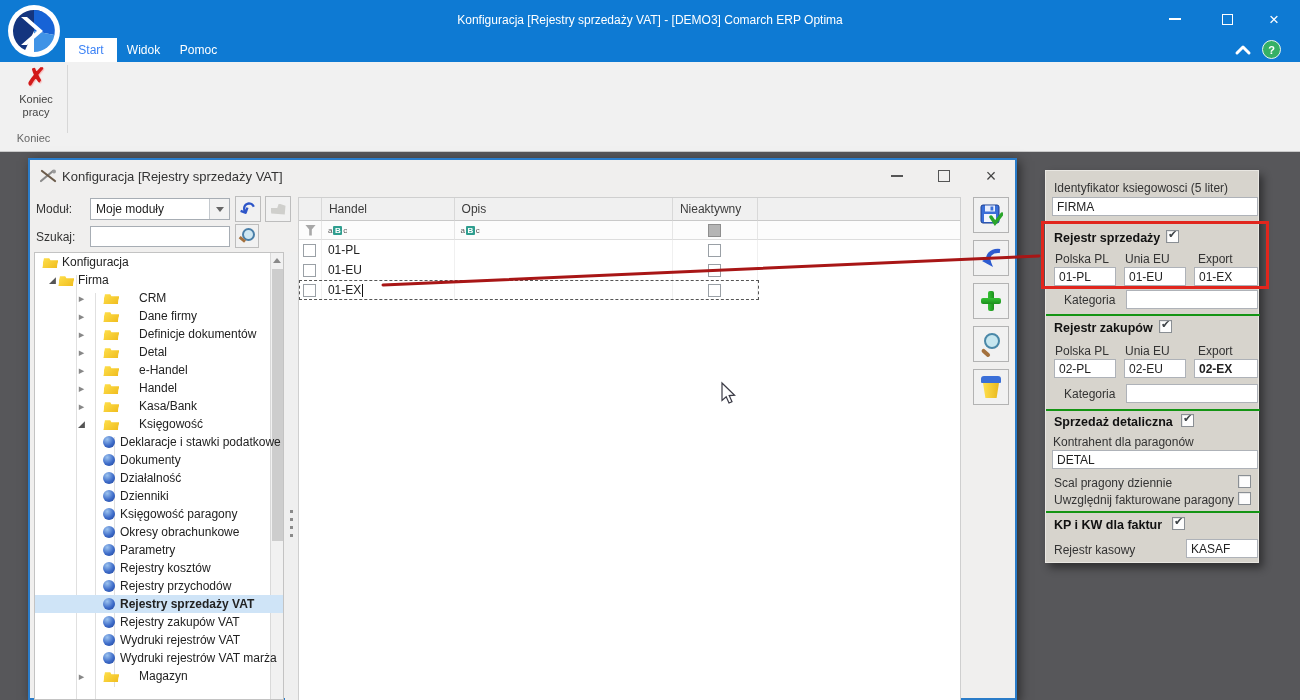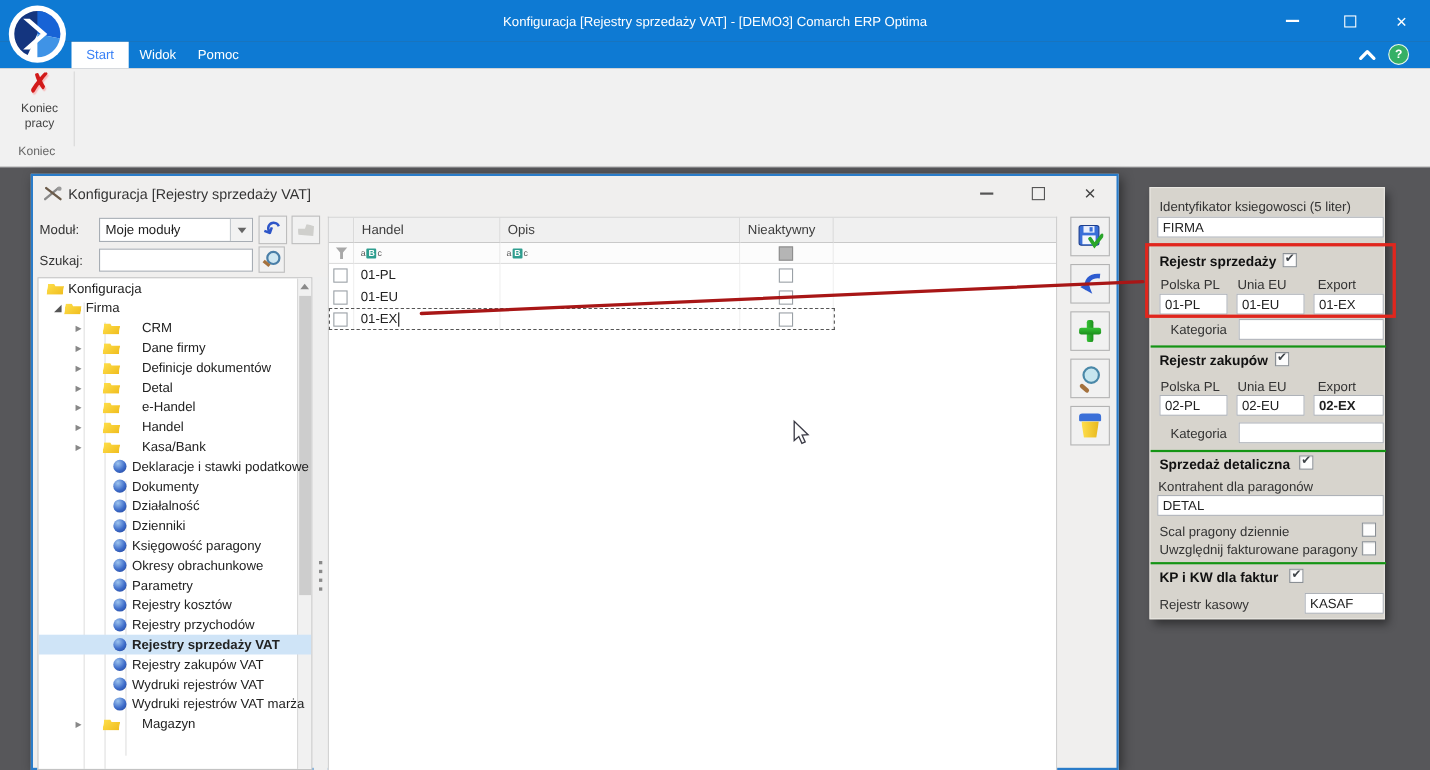--- a/index.html
+++ b/index.html
@@ -58,21 +58,21 @@
   .lupa::before { content:""; position:absolute; left:3px; top:0; width:9px; height:9px; border:2px solid #4a7fa8; border-radius:50%; background:#cfe7f2; }
   .lupa::after { content:""; position:absolute; left:0; top:10px; width:7px; height:2.5px; background:#a4713d; transform:rotate(40deg); }
 
   
   .tree { position:absolute; left:4px; top:92px; width:250px; height:448px; background:#fff; border:1px solid #c3c3c3; overflow:hidden; }
   .titem { height:18px; display:flex; align-items:center; font-size:12px; color:#222; white-space:nowrap; position:relative; z-index:2; }
   .titem.selected { background:#cfe4f7; font-weight:bold; }
   .exp { width:13px; font-size:9px; color:#777; text-align:center; flex:0 0 13px; }
   .exp.open::before { content:"◢"; color:#555; }
   .exp.closed::before { content:"▸"; color:#888; font-size:11px; }
-  .l0 { padding-left:8px; } .l1 { padding-left:11px; } .l2 { padding-left:30px;gap:16px; } .l3 { padding-left:68px; }
+  .l0 { padding-left:8px; } .l1 { padding-left:11px; } .l2 { padding-left:40px;gap:16px; } .l3 { padding-left:68px; }
   .ficon { width:15px; height:12px; flex:0 0 15px; margin-right:4px; background:linear-gradient(135deg,#ffe14d,#f0bd1f); clip-path:polygon(0 18%,38% 18%,48% 36%,100% 36%,100% 100%,0 100%); transform:skewX(-8deg); }
   .sicon { width:12px; height:12px; flex:0 0 12px; margin-right:5px; border-radius:50%; background:radial-gradient(circle at 35% 28%,#9cc3ef,#3e6cc9 55%,#1c3f97); }
   .tguide { position:absolute; width:1px; background:#e0e0e0; z-index:1; }
   .tree-sb { position:absolute; right:0; top:0; width:13px; height:100%; background:#f1f1f1; border-left:1px solid #d9d9d9; }
   .sb-up { height:15px; display:flex; align-items:center; justify-content:center; }
   .sb-up::before { content:""; width:0; height:0; border-left:4px solid transparent; border-right:4px solid transparent; border-bottom:5px solid #8a8a8a; }
   .sb-thumb { position:absolute; left:1px; top:16px; width:11px; height:272px; background:#cdcdcd; }
 
   .splitter { position:absolute; left:255px; top:92px; width:13px; height:448px; background:#efefef; }
   .grip { position:absolute; left:5px; top:258px; display:flex; flex-direction:column; gap:5px; }
@@ -243,20 +243,25 @@
       <div class="titem l2">
           <span class="exp closed"></span>
           <span class="ficon"></span>
           <span>Handel</span>
         </div>
       <div class="titem l2">
           <span class="exp closed"></span>
           <span class="ficon"></span>
           <span>Kasa/Bank</span>
         </div>
+      <div class="titem l2">
+          <span class="exp open"></span>
+          <span class="ficon"></span>
+          <span>Księgowość</span>
+        </div>
       <div class="titem l3">
           <span class="sicon"></span>
           <span>Deklaracje i stawki podatkowe</span>
         </div>
       <div class="titem l3">
           <span class="sicon"></span>
           <span>Dokumenty</span>
         </div>
       <div class="titem l3">
           <span class="sicon"></span>

